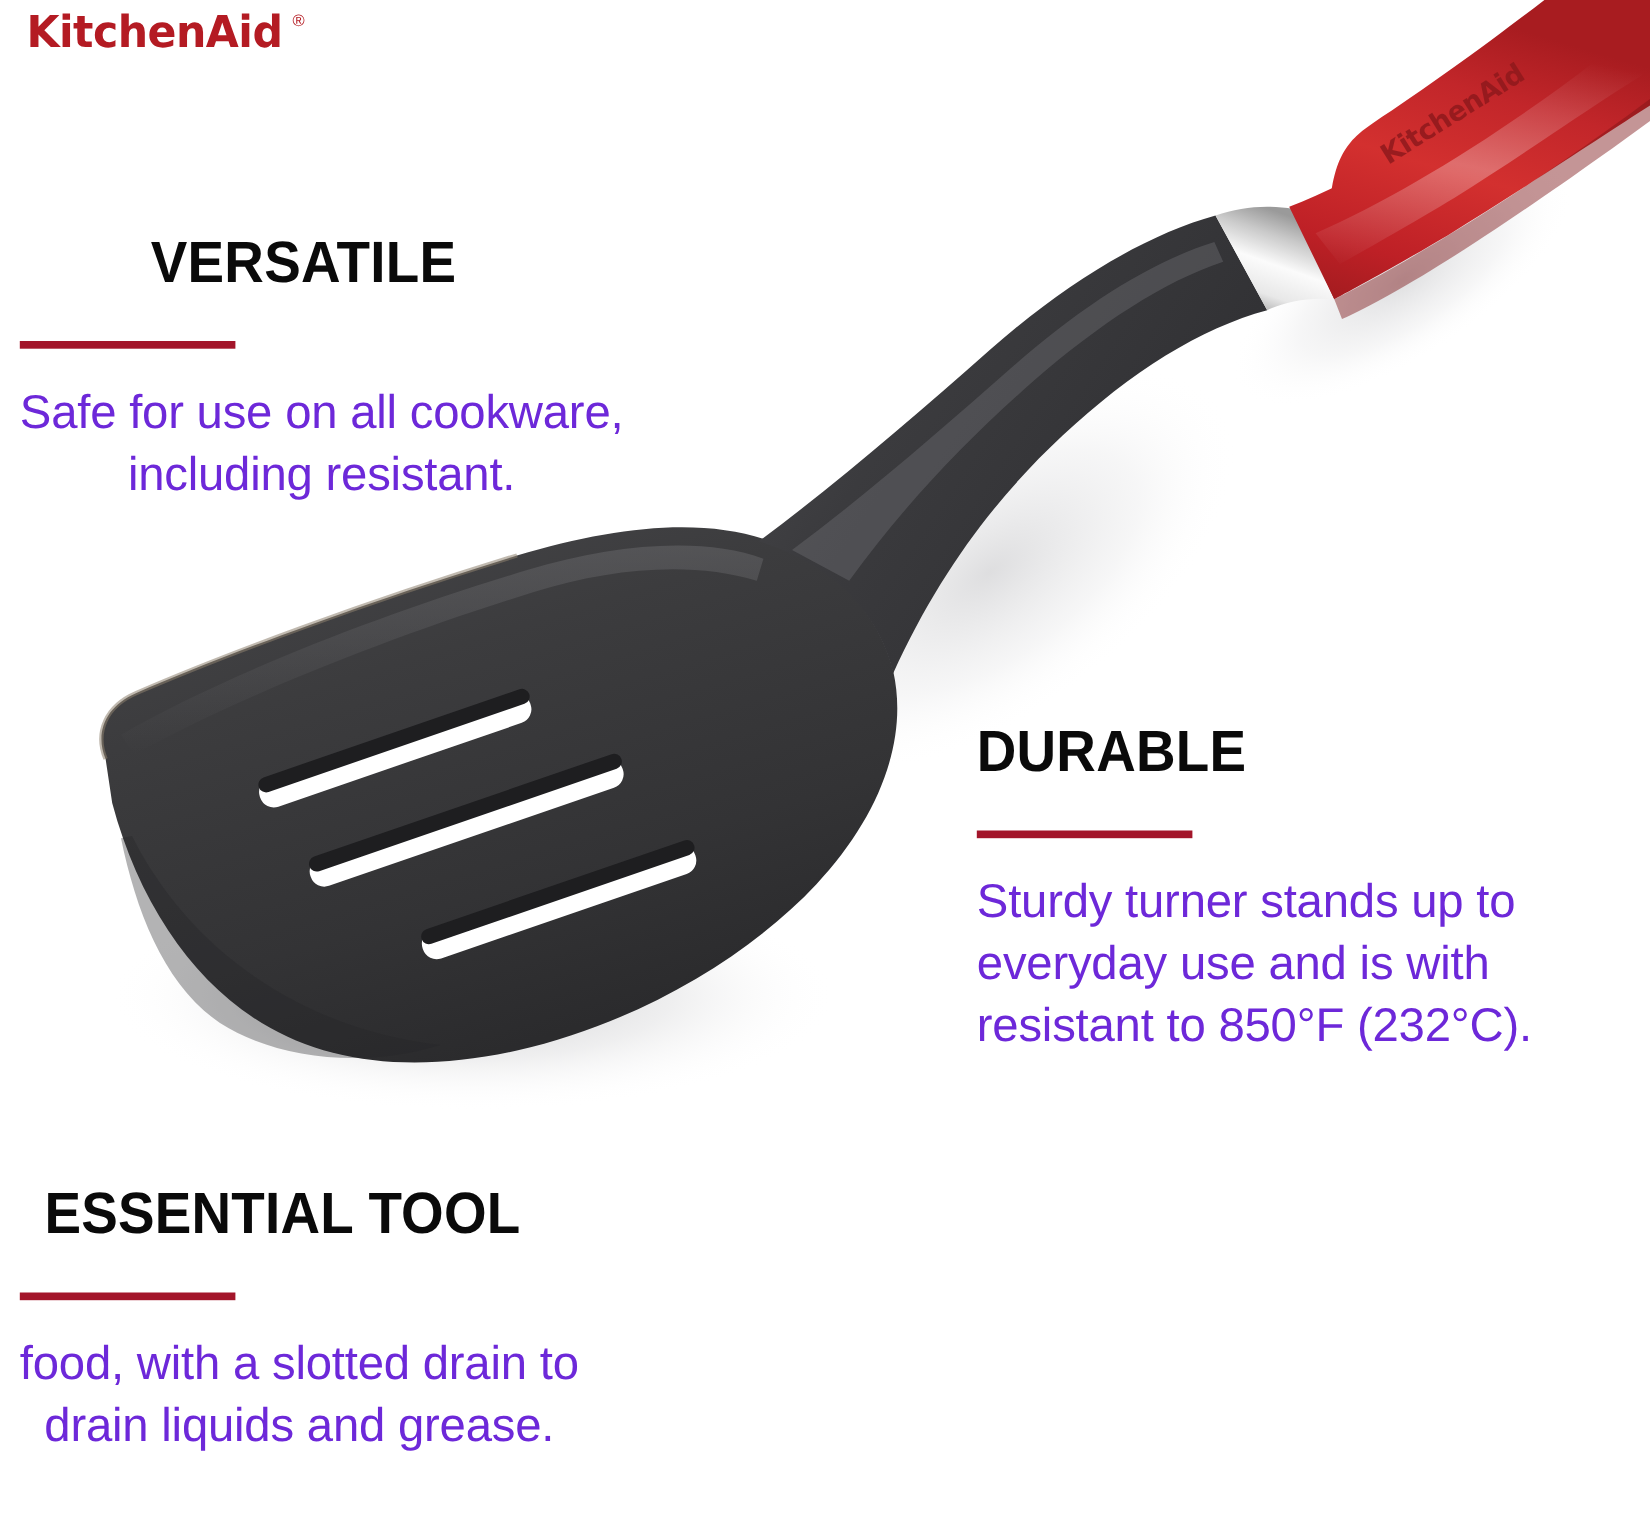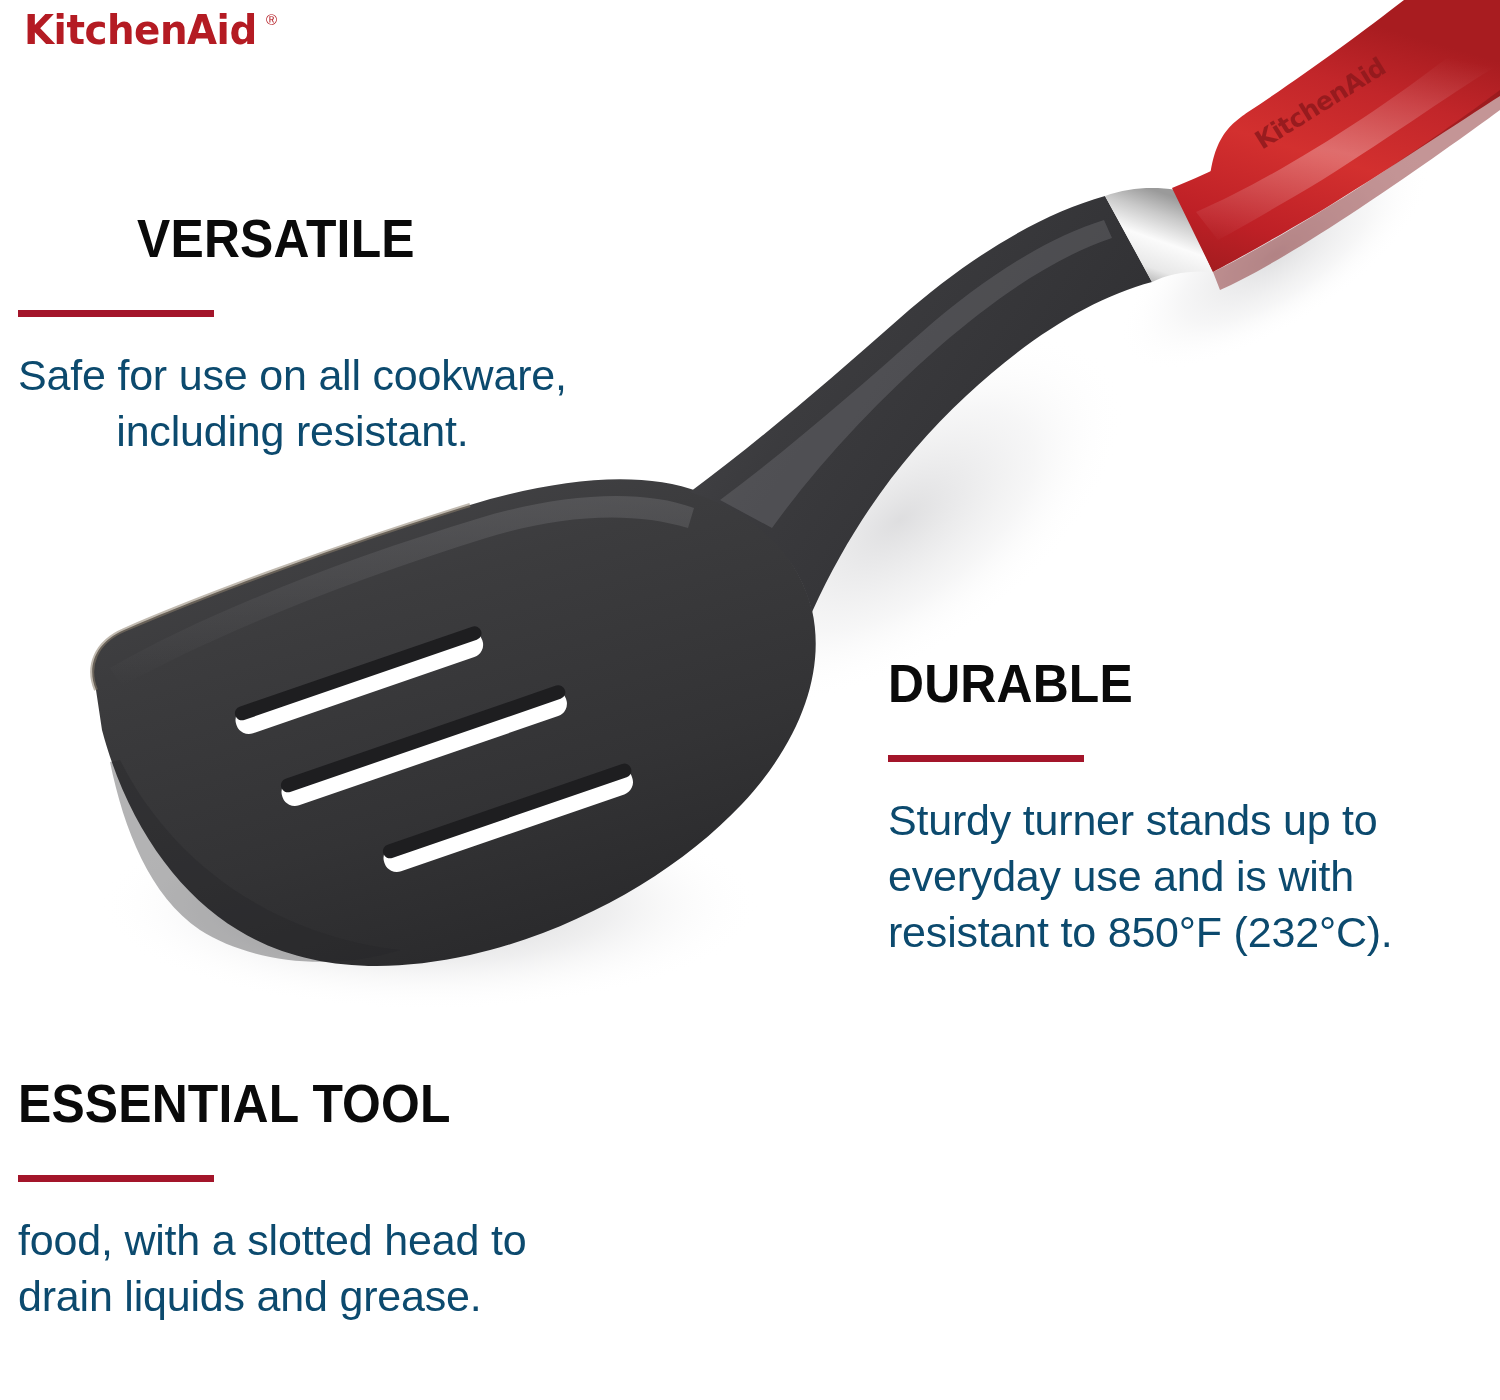--- a/index.html
+++ b/index.html
@@ -65,32 +65,32 @@
     width: 196px;
     height: 7px;
     background: #A3152A;
     margin-top: 45px;
   }
   .feature-body {
     font-family: "Liberation Sans", sans-serif;
     font-weight: normal;
     font-size: 43px;
     line-height: 56px;
-    color: #0c4a6e;
+    color: #6d28d9;
     margin-top: 30px;
     letter-spacing: -0.2px;
   }
   .feature-body .line {
     display: block;
     white-space: nowrap;
   }
 
   #feature-versatile { left: 18px; top: 212px; text-align: center; }
   #feature-durable   { left: 888px; top: 645px; margin-top: 12px; }
-  #feature-essential { left: 18px; top: 1077px; }
+  #feature-essential { left: 18px; top: 1077px; text-align: center; }
 
   
   #product-image {
     position: absolute;
     left: 0;
     top: 0;
     width: 1500px;
     height: 1400px;
     z-index: 1;
     pointer-events: none;
@@ -276,18 +276,18 @@
       <span class="line">Sturdy turner stands up to</span>
       <span class="line">everyday use and is with</span>
       <span class="line">resistant to 850°F (232°C).</span>
     </div>
   </div>
 
   <div class="feature" id="feature-essential">
     <h2 class="feature-heading">ESSENTIAL TOOL</h2>
     <div class="feature-rule"></div>
     <div class="feature-body">
-      <span class="line">food, with a slotted head to</span>
+      <span class="line">food, with a slotted drain to</span>
       <span class="line">drain liquids and grease.</span>
     </div>
   </div>
 
 </div>
 
 </body></html>

